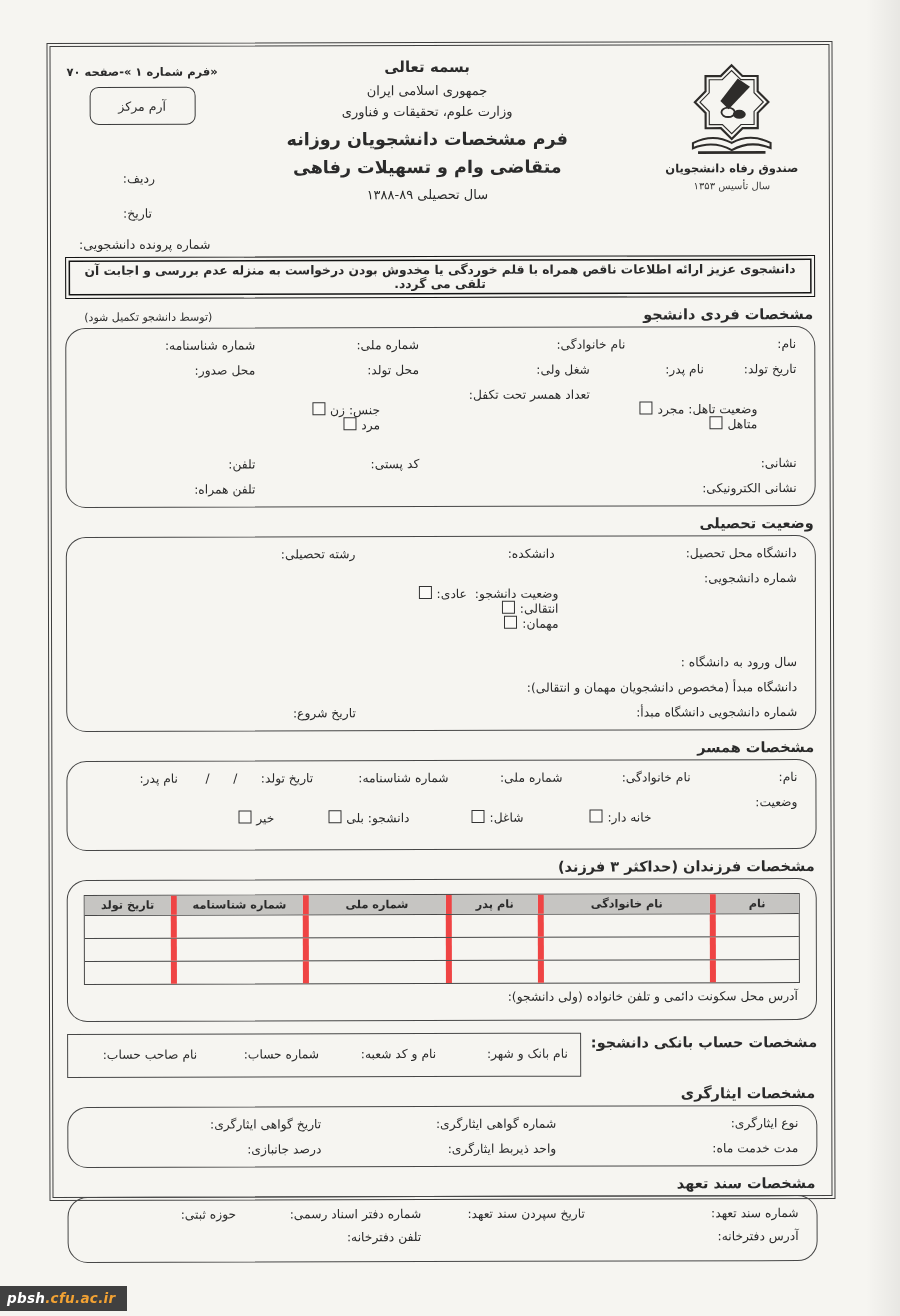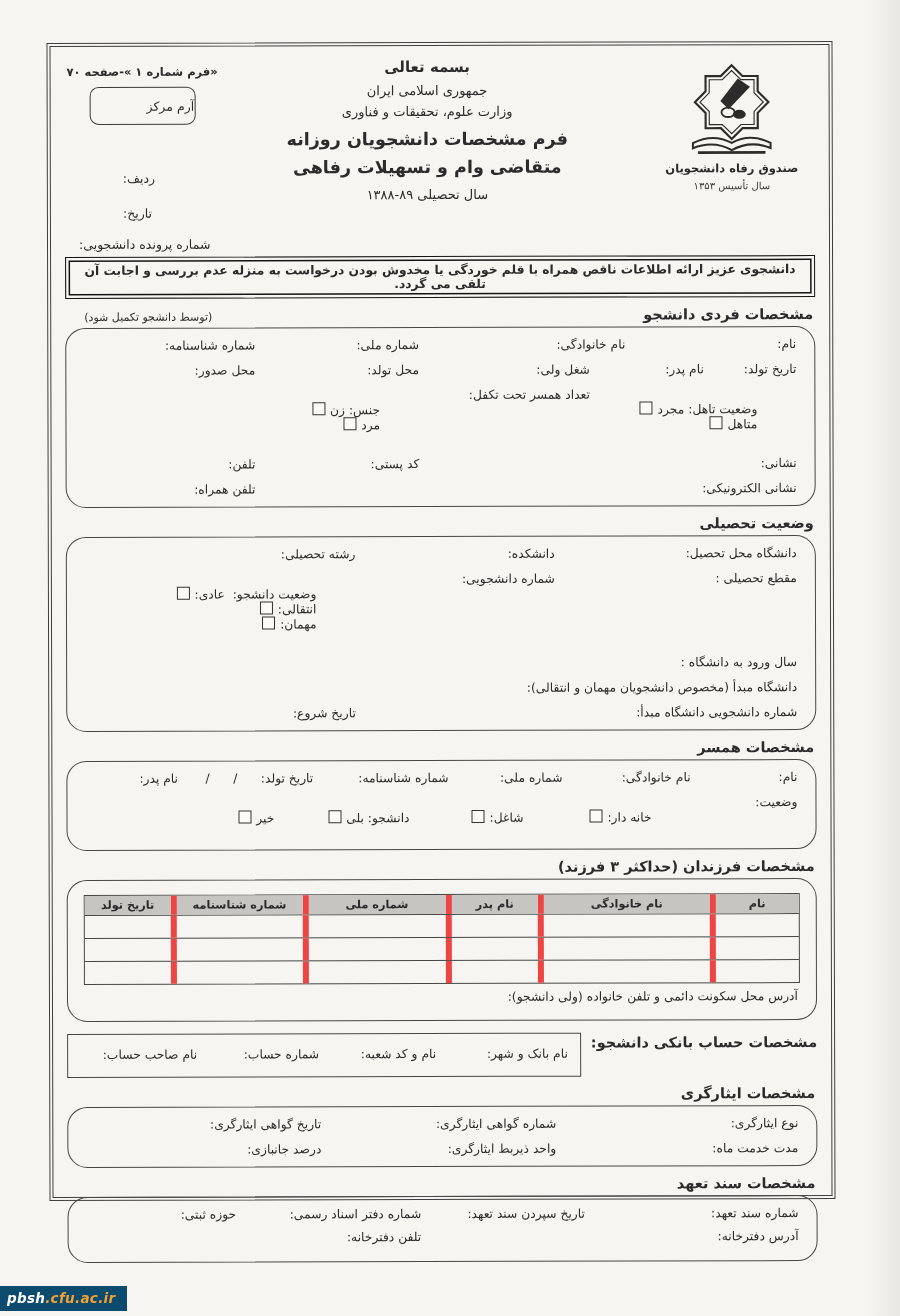--- a/index.html
+++ b/index.html
@@ -27,21 +27,21 @@
   .hdr-center .l1 { font-weight:bold; font-size:15px; margin:4px 0 7px; }
   .hdr-center .l2 { font-size:13px; margin:6px 0; }
   .hdr-center .l3 { font-size:13px; margin:6px 0 10px; }
   .hdr-center .t1, .hdr-center .t2 { font-weight:bold; font-size:17.5px; margin:8px 0; }
   .year-line { font-size:13px; margin-top:10px; }
   .year-line .num { direction:ltr; unicode-bidi:isolate; }
   .hdr-left { position:absolute; left:0; top:12px; width:155px; }
   .form-no { font-weight:bold; font-size:11.5px; text-align:center; }
   .arm-box {
     width:104px; height:36px; margin:8px auto 0; border:1.6px solid #3b3b3b;
-    border-radius:9px; display:flex; align-items:center; justify-content:flex-start;
+    border-radius:9px; display:flex; align-items:center; justify-content:center;
     font-size:12.5px;
   }
   .radif   { position:absolute; left:58px; top:118px; font-size:12.5px; }
   .tarikh  { position:absolute; left:58px; top:153px; font-size:12.5px; }
   .parvand { position:absolute; left:14px; top:184px; font-size:12.5px; }
   
   .notice {
     border:1.5px solid #141414; margin:2px 0 4px;
     box-shadow: inset 0 0 0 2.5px #f6f5f1, inset 0 0 0 4px #141414;
     padding:6px 14px; font-weight:bold; font-size:12.3px; text-align:center;
@@ -73,21 +73,21 @@
   .addr-note { font-size:12.3px; text-align:right; margin:4px 4px 10px; }
   
   .bank-wrap { display:flex; align-items:flex-start; margin-top:12px; }
   .bank-h { font-weight:bold; font-size:14.5px; white-space:nowrap; margin-left:10px; padding-top:2px; }
   .bank-box { flex:1; border:1.3px solid #474747; padding:13px 12px 15px; display:flex; font-size:12.3px; }
   
   .crow { display:flex; margin-bottom:9px; }
   .cc1{width:30%} .cc2{width:23%} .cc3{width:26%} .cc4{width:21%}
   
   .wm {
-    position:absolute; left:0; top:1286px; background:#0c4a6e; color:#fff;
+    position:absolute; left:0; top:1286px; background:#404040; color:#fff;
     direction:ltr; font-style:italic; font-weight:bold; font-size:13.5px;
     padding:4px 12px 5px 7px; letter-spacing:.3px;
   }
   .wm .hl { color:#f2a233; }
   svg .ink { stroke:#2e2c2a; fill:none; }
 </style>
 </head>
 <body>
 
 <div class="page">
@@ -179,21 +179,20 @@
     <div class="sec-h">
       <span>وضعیت تحصیلی</span>
     </div>
     <div class="rbox">
       <div class="frow">
         <span class="f" style="width:34%">دانشگاه محل تحصیل:</span>
         <span class="f" style="width:28%">دانشکده:</span>
         <span class="f" style="width:38%">رشته تحصیلی:</span>
       </div>
       <div class="frow">
-        <span class="f" style="width:34%">مقطع تحصیلی :</span>
         <span class="f" style="width:28%">شماره دانشجویی:</span>
         <span class="f" style="width:38%">
           <span>وضعیت دانشجو:  عادی:</span><span class="cb"></span>
           <span>انتقالی:</span><span class="cb"></span>
           <span>مهمان:</span><span class="cb"></span>
         </span>
       </div>
       <div class="frow">
         <span class="f" style="width:34%">سال ورود به دانشگاه :</span>
       </div>

